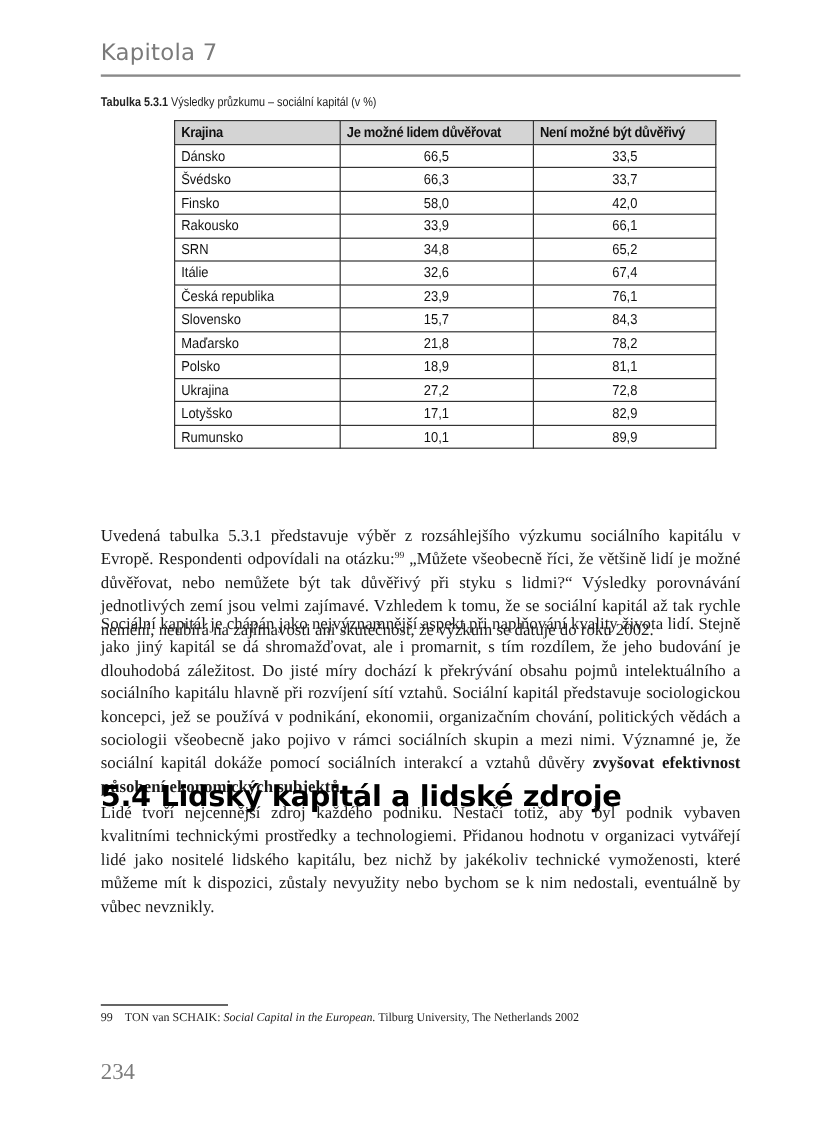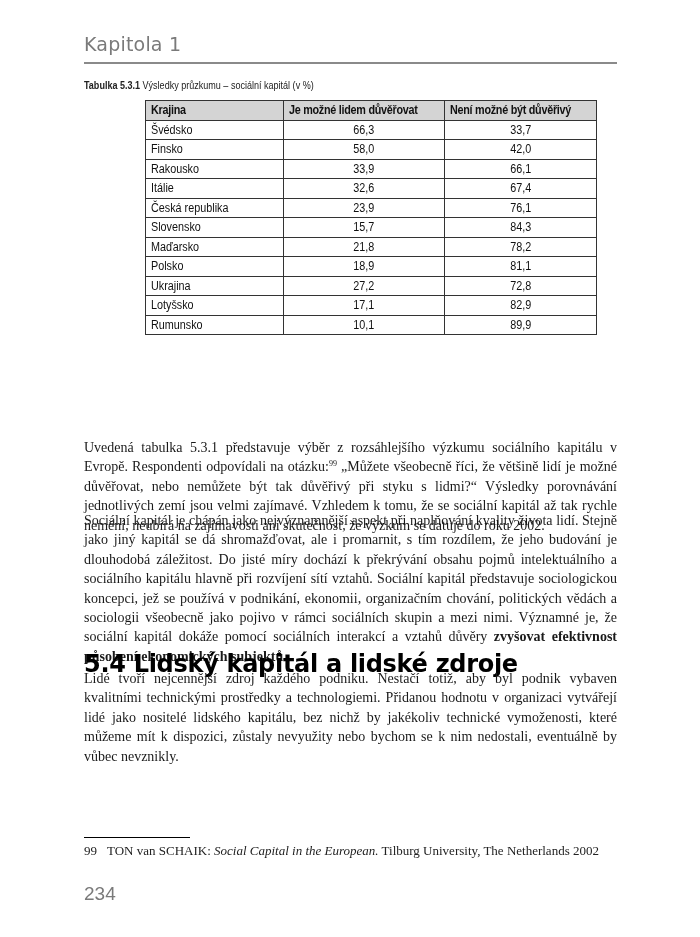--- a/index.html
+++ b/index.html
@@ -48,64 +48,74 @@
   .p2 { top: 511px; }
   .p3 { top: 669px; }
   .section-title {
     position: absolute; left: 84px; top: 650px;
     font-family: "DejaVu Sans", sans-serif; font-weight: bold; font-size: 24px;
     color: #000; letter-spacing: -0.3px; margin: 0; line-height: 28px;
   }
   .fn-rule { position: absolute; left: 84px; top: 837px; width: 106px; height: 1px; background: #000; }
   .footnote {
     position: absolute; left: 84px; top: 843px;
-    font-family: "Liberation Serif", serif; font-size: 13px; color: #222; white-space: nowrap;
+    font-family: "Liberation Serif", serif; font-size: 10px; color: #222; white-space: nowrap;
   }
   .footnote .fn-num { margin-right: 10px; }
   .page-number {
     position: absolute; left: 84px; top: 883px;
-    font-family: Liberation Sans, sans-serif; font-size: 19px; color: #7a7a7a;
+    font-family: Liberation Serif, serif; font-size: 19px; color: #7a7a7a;
   }
 </style>
 </head>
 <body>
 
-<div class="chapter">Kapitola 1</div>
+<div class="chapter">Kapitola 7</div>
 <div class="chapter-rule"></div>
 
 <div class="caption"><b>Tabulka 5.3.1</b><span> Výsledky průzkumu – sociální kapitál (v %)</span></div>
 
 <table class="data">
   <colgroup>
       <col class="c1">
       <col class="c2">
       <col class="c3">
     </colgroup>
   <thead>
     <tr>
       <th><span class="cond">Krajina</span></th>
       <th><span class="cond">Je možné lidem důvěřovat</span></th>
       <th><span class="cond">Není možné být důvěřivý</span></th>
     </tr>
   </thead>
   <tbody id="table-body">
       <tr>
+        <td><span class="cond">Dánsko</span></td>
+        <td class="num"><span class="cond">66,5</span></td>
+        <td class="num"><span class="cond">33,5</span></td>
+      </tr>
+      <tr>
         <td><span class="cond">Švédsko</span></td>
         <td class="num"><span class="cond">66,3</span></td>
         <td class="num"><span class="cond">33,7</span></td>
       </tr>
       <tr>
         <td><span class="cond">Finsko</span></td>
         <td class="num"><span class="cond">58,0</span></td>
         <td class="num"><span class="cond">42,0</span></td>
       </tr>
       <tr>
         <td><span class="cond">Rakousko</span></td>
         <td class="num"><span class="cond">33,9</span></td>
         <td class="num"><span class="cond">66,1</span></td>
+      </tr>
+      <tr>
+        <td><span class="cond">SRN</span></td>
+        <td class="num"><span class="cond">34,8</span></td>
+        <td class="num"><span class="cond">65,2</span></td>
       </tr>
       <tr>
         <td><span class="cond">Itálie</span></td>
         <td class="num"><span class="cond">32,6</span></td>
         <td class="num"><span class="cond">67,4</span></td>
       </tr>
       <tr>
         <td><span class="cond">Česká republika</span></td>
         <td class="num"><span class="cond">23,9</span></td>
         <td class="num"><span class="cond">76,1</span></td>

